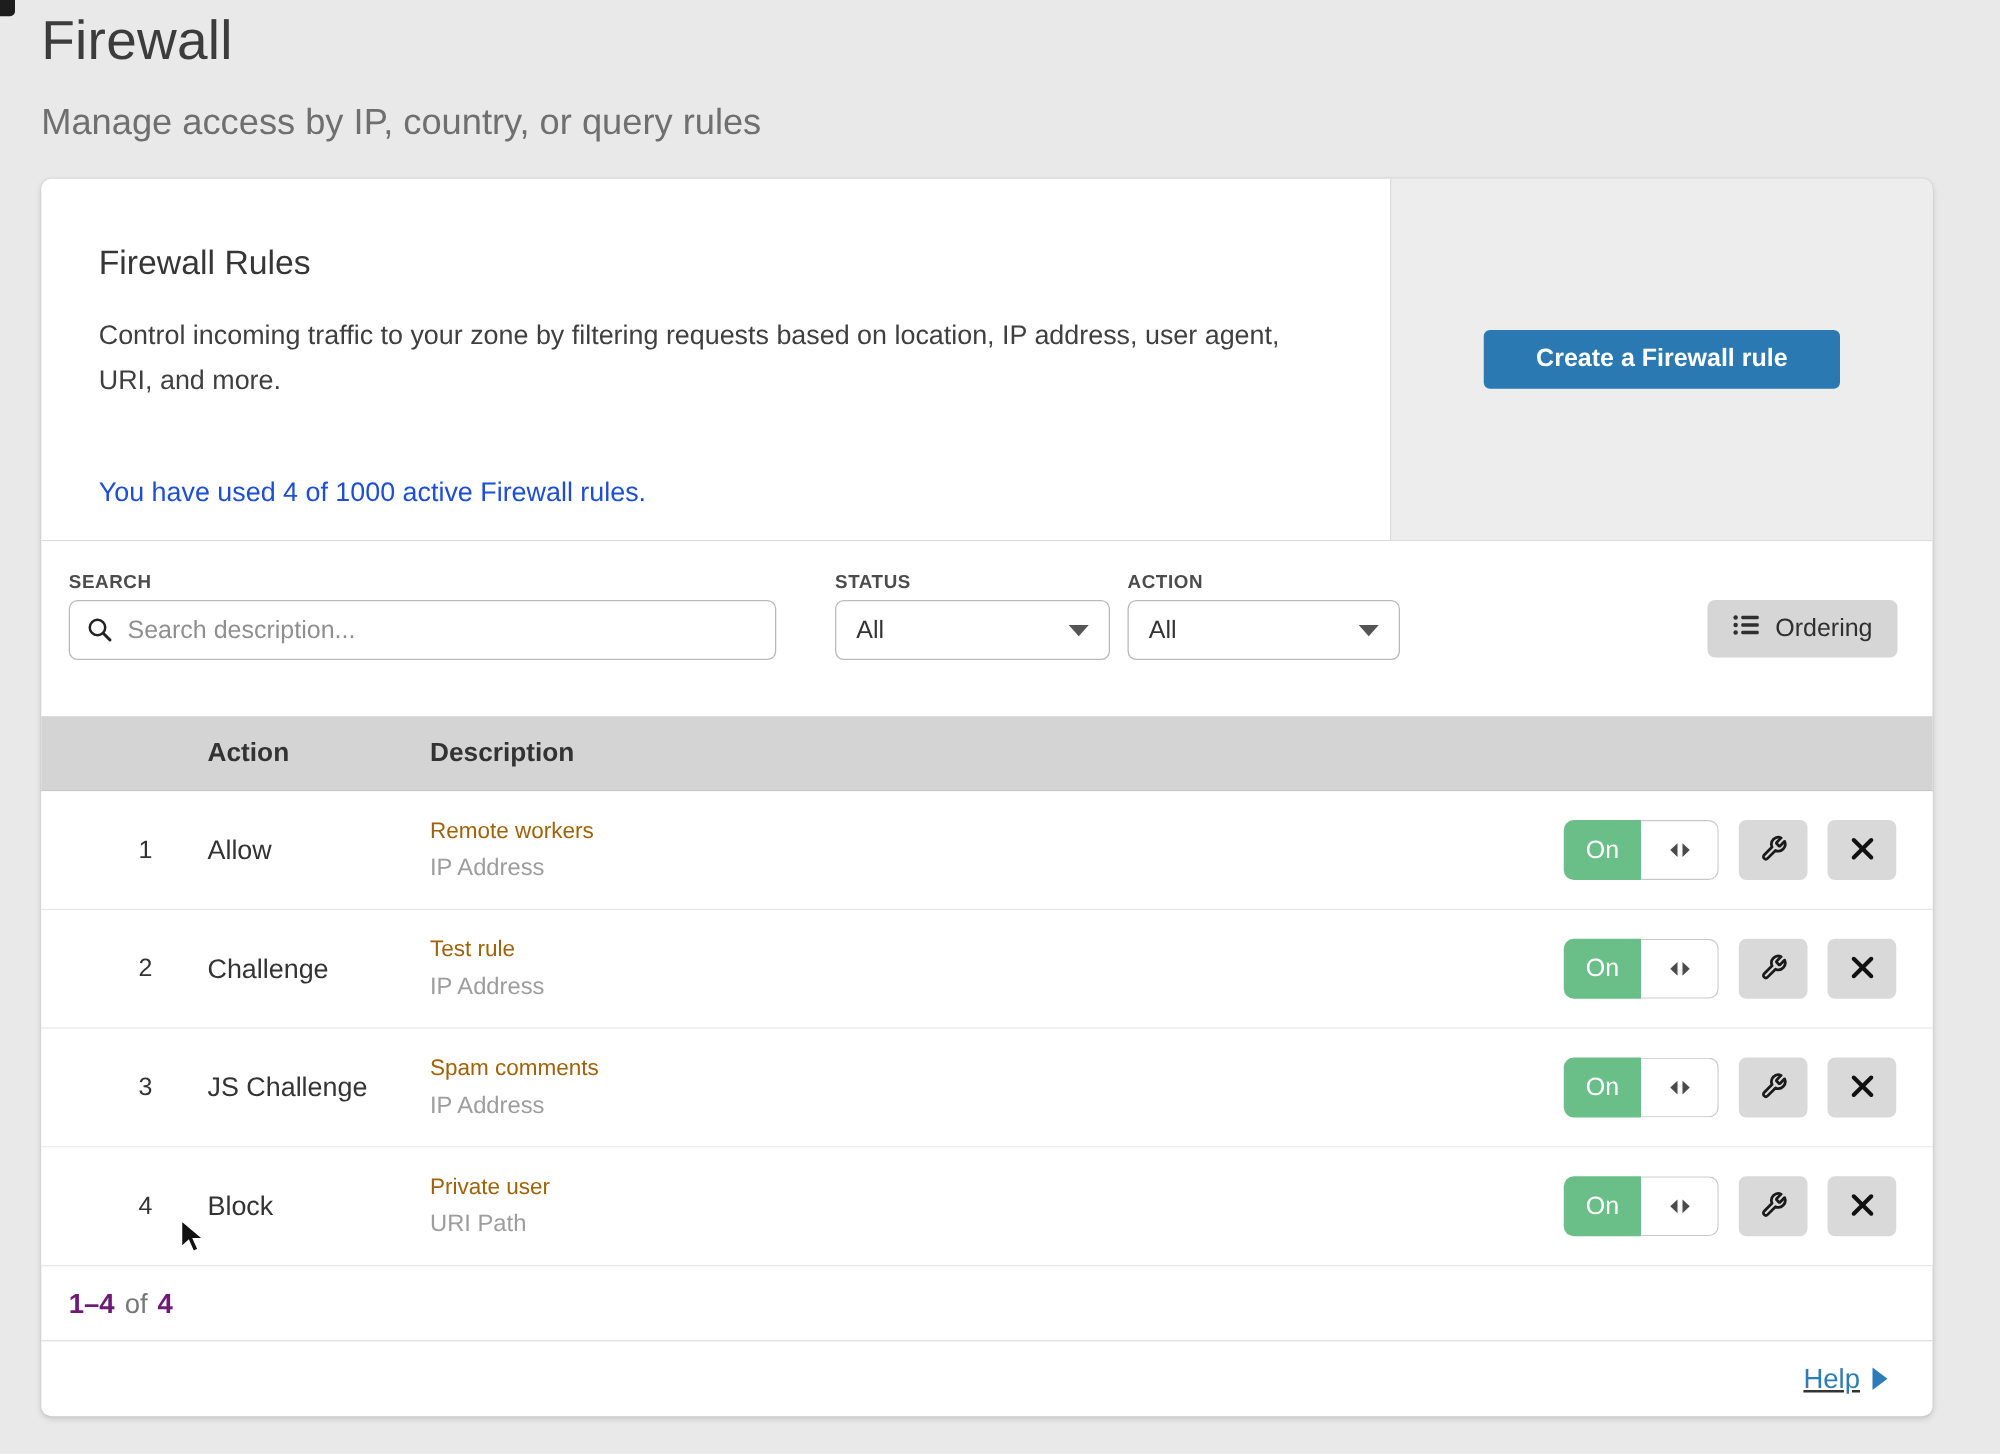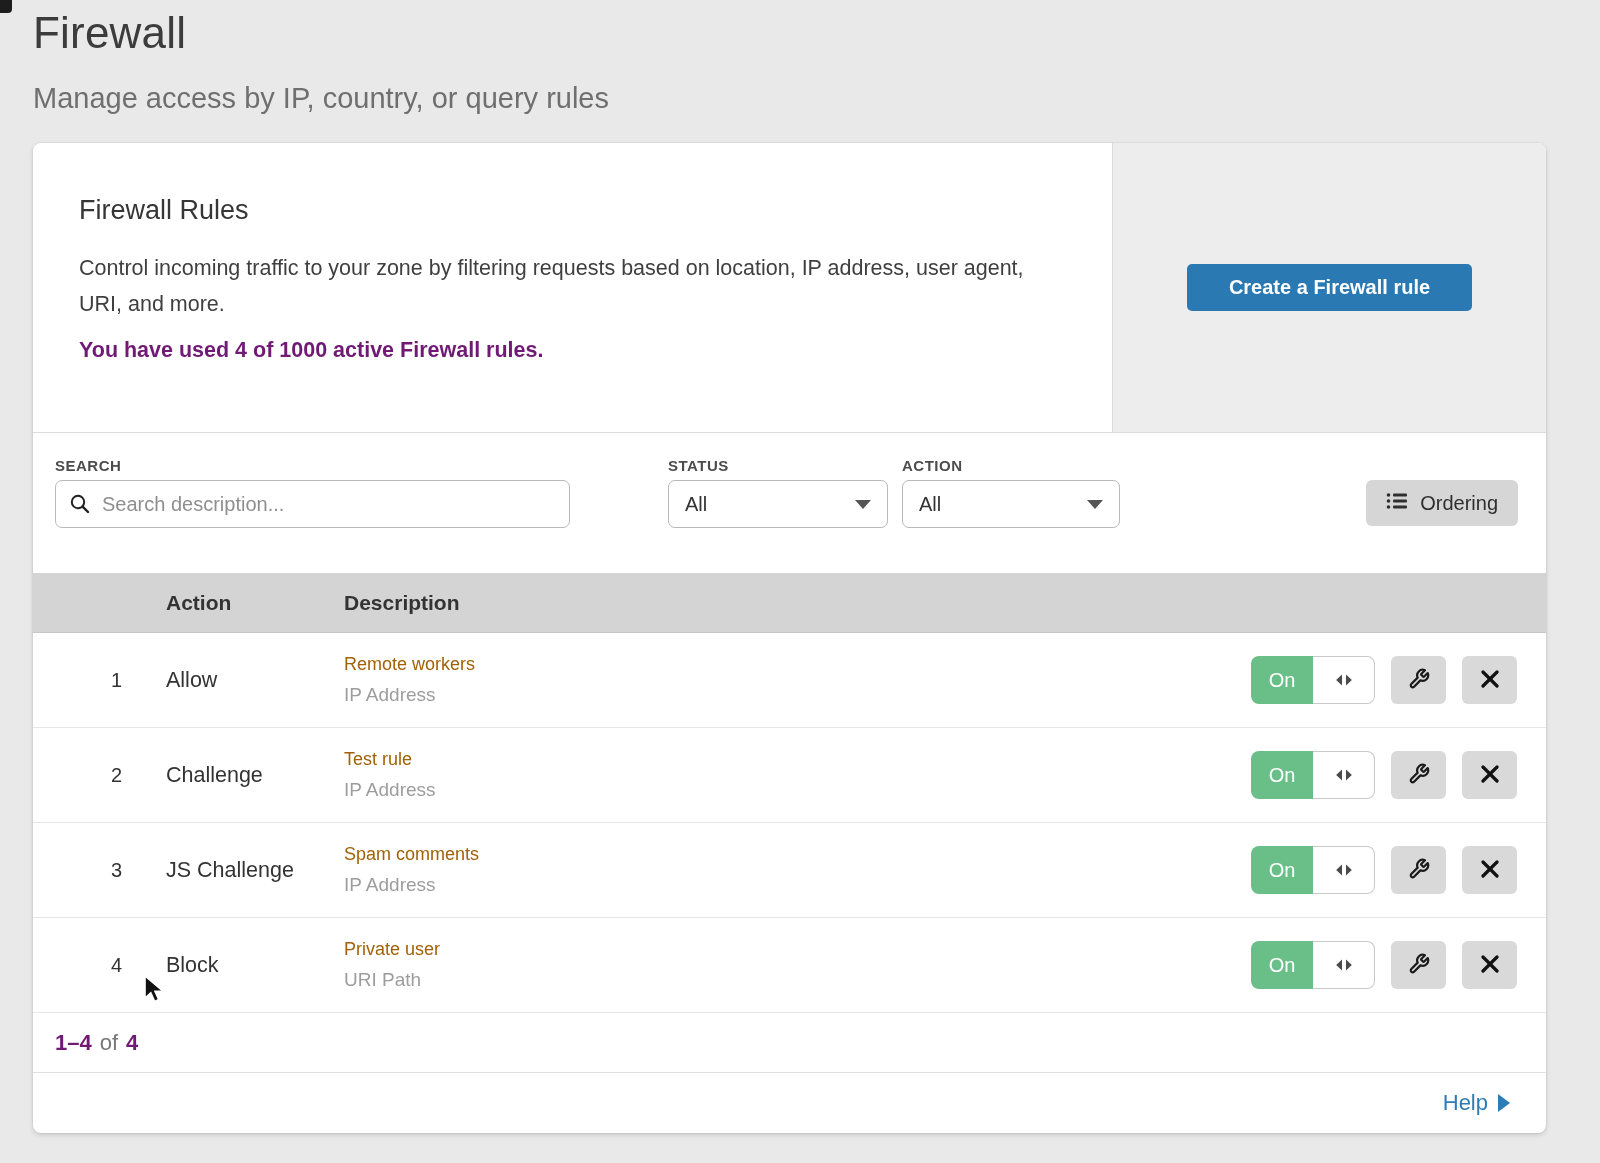--- a/index.html
+++ b/index.html
@@ -25,35 +25,35 @@
     position: absolute; left: 33px; top: 143px; width: 1513px; height: 990px;
     background: #fff; border-radius: 8px;
     box-shadow: 0 2px 5px rgba(0,0,0,0.14), 0 0 0 1px rgba(0,0,0,0.03);
   }
 
   
   .card-top { display: flex; height: 290px; border-bottom: 1px solid #dcdcdc; border-radius: 8px 8px 0 0; overflow: hidden; }
   .card-top-left { width: 1079px; padding: 52px 60px 0 46px; }
   .intro-heading { font-size: 27px; font-weight: 400; color: #363636; }
   .intro-desc { font-size: 21.5px; color: #3f3f3f; line-height: 1.68; margin-top: 24px; max-width: 945px; }
-  .intro-usage { font-size: 21.5px; font-weight: 700; color: #701a75; margin-top: 16px; }
+  .intro-usage { font-size: 21.5px; font-weight: 400; color: #1d4ed8; margin-top: 60px; }
   .card-top-right { flex: 1; background: #ededed; border-left: 1px solid #dcdcdc; display: flex; align-items: center; justify-content: center; }
   .create-btn {
     background: #2a79b2; color: #fff; font-family: inherit;
     font-size: 20px; font-weight: 700; border: none; border-radius: 5px;
     padding: 12px 42px; cursor: pointer;
   }
 
   
   .filters { position: relative; height: 140px; }
   .filter-label { position: absolute; font-size: 15px; font-weight: 700; color: #4c4c4c; letter-spacing: 0.5px; }
   .lbl-search { left: 22px; top: 24px; }
   .lbl-status { left: 635px; top: 24px; }
   .lbl-action { left: 869px; top: 24px; }
-  .search-wrap { position: absolute; left: 22px; top: 47px; width: 515px; height: 48px; }
+  .search-wrap { position: absolute; left: 22px; top: 47px; width: 566px; height: 48px; }
   .search-input {
     width: 100%; height: 100%; border: 1px solid #b9b9b9; border-radius: 7px;
     padding: 0 16px 0 46px; font-size: 20px; font-family: inherit; color: #333; background: #fff;
   }
   .search-input::placeholder { color: #8f8f8f; }
   .search-icon { position: absolute; left: 14px; top: 13px; pointer-events: none; }
   .select {
     position: absolute; top: 47px; height: 48px; background: #fff;
     border: 1px solid #b9b9b9; border-radius: 7px;
     display: flex; align-items: center; padding: 0 16px;
@@ -102,21 +102,21 @@
     display: flex; align-items: center; justify-content: center; cursor: pointer;
   }
 
   
   .pagination {
     height: 60px; display: flex; align-items: center; padding-left: 22px;
     font-size: 22px; color: #777; border-bottom: 1px solid #e0e0e0;
   }
   .pagination b { color: #701a75; font-weight: 700; }
   .pagination .sep { margin: 0 8px; }
-  .help-row { height: 60px; display: flex; align-items: center; justify-content: flex-end; padding-right: 36px; }
+  .help-row { height: 60px; display: flex; align-items: center; justify-content: flex-end; padding-right: 36px; text-decoration: underline; }
   .help-link { color: #2d7cb6; font-size: 22px; display: flex; align-items: center; gap: 10px; text-decoration: none; cursor: pointer; }
   .help-arrow {
     width: 0; height: 0;
     border-top: 9px solid transparent; border-bottom: 9px solid transparent;
     border-left: 12px solid #2d7cb6;
   }
 
   
   .cursor-overlay { position: absolute; left: 143px; top: 975px; pointer-events: none; z-index: 10; }
 </style>

